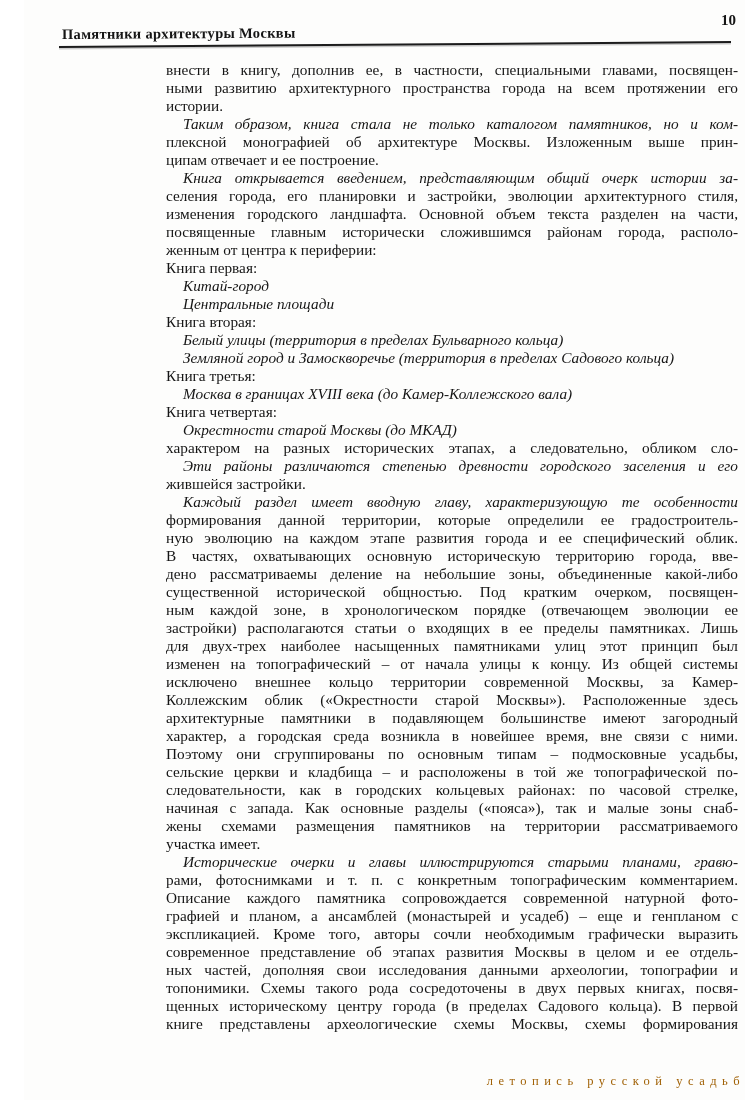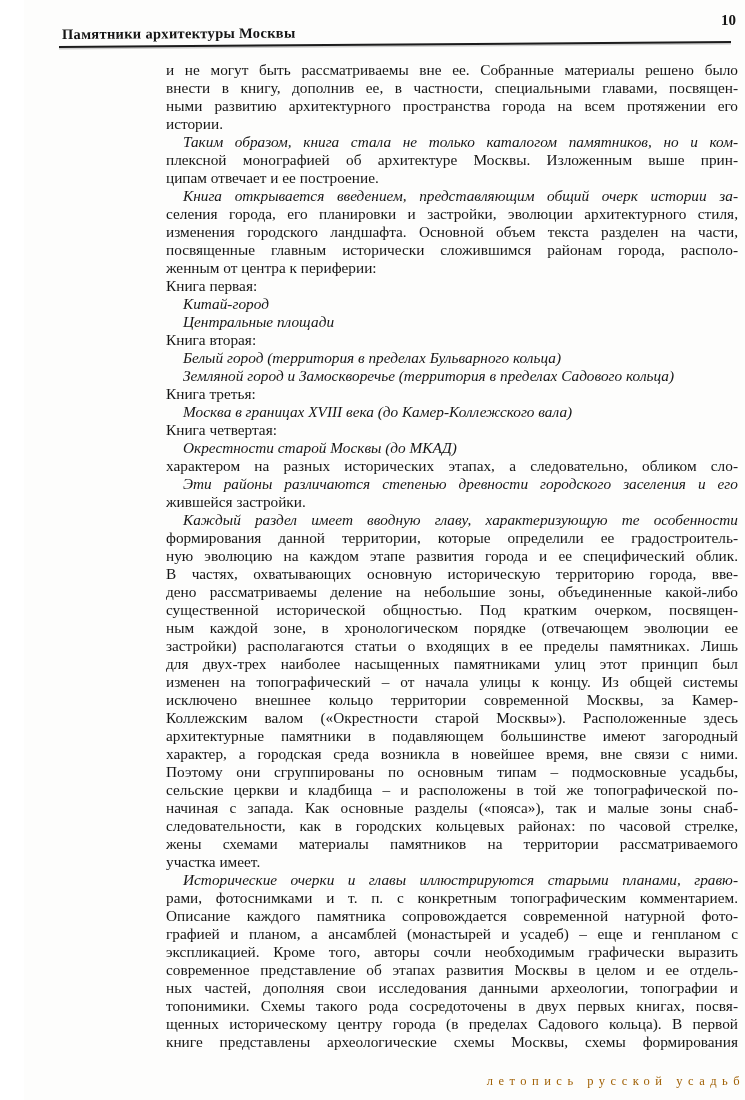--- a/index.html
+++ b/index.html
@@ -98,64 +98,63 @@
 
   <div id="scan-edge"></div>
 
   <div id="running-head-title">Памятники архитектуры Москвы</div>
 
   <div id="page-number">10</div>
 
   <div id="header-rule"></div>
 
   <div id="body-text">
-      <div class="line full">и не могут быть рассматриваемы вне ее. Собранные материалы решено было</div>
       <div class="line full">внести в книгу, дополнив ее, в частности, специальными главами, посвящен-</div>
       <div class="line full">ными развитию архитектурного пространства города на всем протяжении его</div>
       <div class="line">истории.</div>
       <div class="line full ind">Таким образом, книга стала не только каталогом памятников, но и ком-</div>
       <div class="line full">плексной монографией об архитектуре Москвы. Изложенным выше прин-</div>
       <div class="line">ципам отвечает и ее построение.</div>
       <div class="line full ind">Книга открывается введением, представляющим общий очерк истории за-</div>
       <div class="line full">селения города, его планировки и застройки, эволюции архитектурного стиля,</div>
       <div class="line full">изменения городского ландшафта. Основной объем текста разделен на части,</div>
       <div class="line full">посвященные главным исторически сложившимся районам города, располо-</div>
       <div class="line">женным от центра к периферии:</div>
       <div class="line">Книга первая:</div>
       <div class="line ind">Китай-город</div>
       <div class="line ind">Центральные площади</div>
       <div class="line">Книга вторая:</div>
-      <div class="line ind">Белый город (территория в пределах Бульварного кольца)</div>
+      <div class="line ind">Белый улицы (территория в пределах Бульварного кольца)</div>
       <div class="line ind">Земляной город и Замоскворечье (территория в пределах Садового кольца)</div>
       <div class="line">Книга третья:</div>
       <div class="line ind">Москва в границах XVIII века (до Камер-Коллежского вала)</div>
       <div class="line">Книга четвертая:</div>
       <div class="line ind">Окрестности старой Москвы (до МКАД)</div>
       <div class="line full">характером на разных исторических этапах, а следовательно, обликом сло-</div>
       <div class="line full ind">Эти районы различаются степенью древности городского заселения и его</div>
       <div class="line">жившейся застройки.</div>
       <div class="line full ind">Каждый раздел имеет вводную главу, характеризующую те особенности</div>
       <div class="line full">формирования данной территории, которые определили ее градостроитель-</div>
       <div class="line full">ную эволюцию на каждом этапе развития города и ее специфический облик.</div>
       <div class="line full">В частях, охватывающих основную историческую территорию города, вве-</div>
       <div class="line full">дено рассматриваемы деление на небольшие зоны, объединенные какой-либо</div>
       <div class="line full">существенной исторической общностью. Под кратким очерком, посвящен-</div>
       <div class="line full">ным каждой зоне, в хронологическом порядке (отвечающем эволюции ее</div>
       <div class="line full">застройки) располагаются статьи о входящих в ее пределы памятниках. Лишь</div>
       <div class="line full">для двух-трех наиболее насыщенных памятниками улиц этот принцип был</div>
       <div class="line full">изменен на топографический – от начала улицы к концу. Из общей системы</div>
       <div class="line full">исключено внешнее кольцо территории современной Москвы, за Камер-</div>
-      <div class="line full">Коллежским валом («Окрестности старой Москвы»). Расположенные здесь</div>
+      <div class="line full">Коллежским облик («Окрестности старой Москвы»). Расположенные здесь</div>
       <div class="line full">архитектурные памятники в подавляющем большинстве имеют загородный</div>
       <div class="line full">характер, а городская среда возникла в новейшее время, вне связи с ними.</div>
       <div class="line full">Поэтому они сгруппированы по основным типам – подмосковные усадьбы,</div>
       <div class="line full">сельские церкви и кладбища – и расположены в той же топографической по-</div>
+      <div class="line full">следовательности, как в городских кольцевых районах: по часовой стрелке,</div>
       <div class="line full">начиная с запада. Как основные разделы («пояса»), так и малые зоны снаб-</div>
-      <div class="line full">следовательности, как в городских кольцевых районах: по часовой стрелке,</div>
-      <div class="line full">жены схемами материалы памятников на территории рассматриваемого</div>
+      <div class="line full">жены схемами размещения памятников на территории рассматриваемого</div>
       <div class="line">участка имеет.</div>
       <div class="line full ind">Исторические очерки и главы иллюстрируются старыми планами, гравю-</div>
       <div class="line full">рами, фотоснимками и т. п. с конкретным топографическим комментарием.</div>
       <div class="line full">Описание каждого памятника сопровождается современной натурной фото-</div>
       <div class="line full">графией и планом, а ансамблей (монастырей и усадеб) – еще и генпланом с</div>
       <div class="line full">экспликацией. Кроме того, авторы сочли необходимым графически выразить</div>
       <div class="line full">современное представление об этапах развития Москвы в целом и ее отдель-</div>
       <div class="line full">ных частей, дополняя свои исследования данными археологии, топографии и</div>
       <div class="line full">топонимики. Схемы такого рода сосредоточены в двух первых книгах, посвя-</div>
       <div class="line full">щенных историческому центру города (в пределах Садового кольца). В первой</div>

